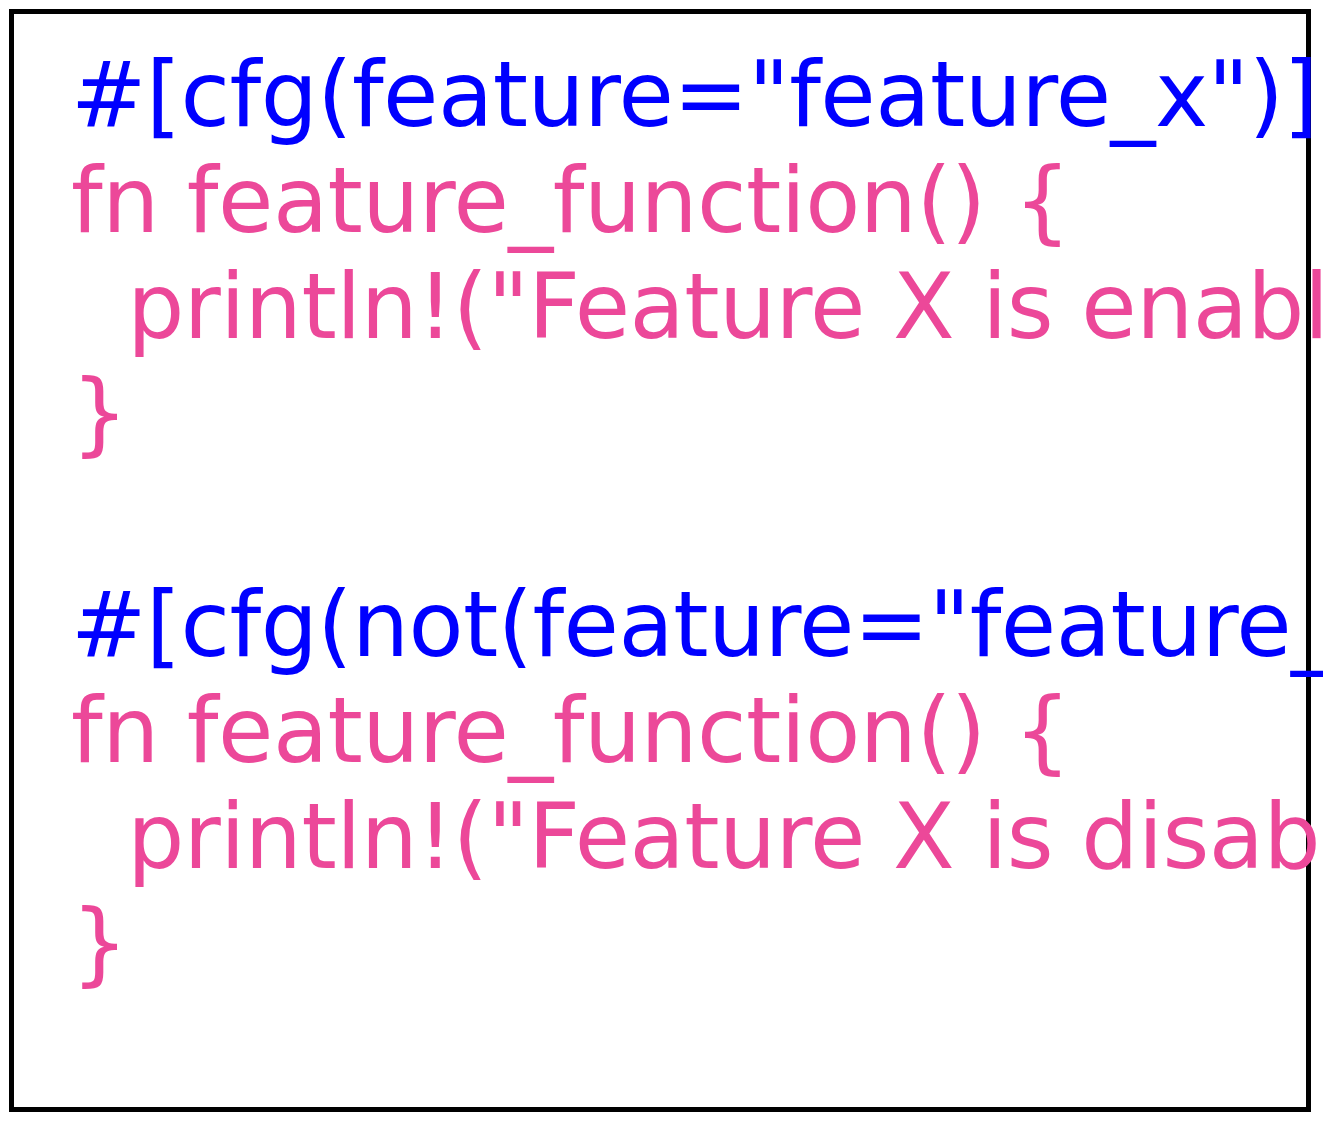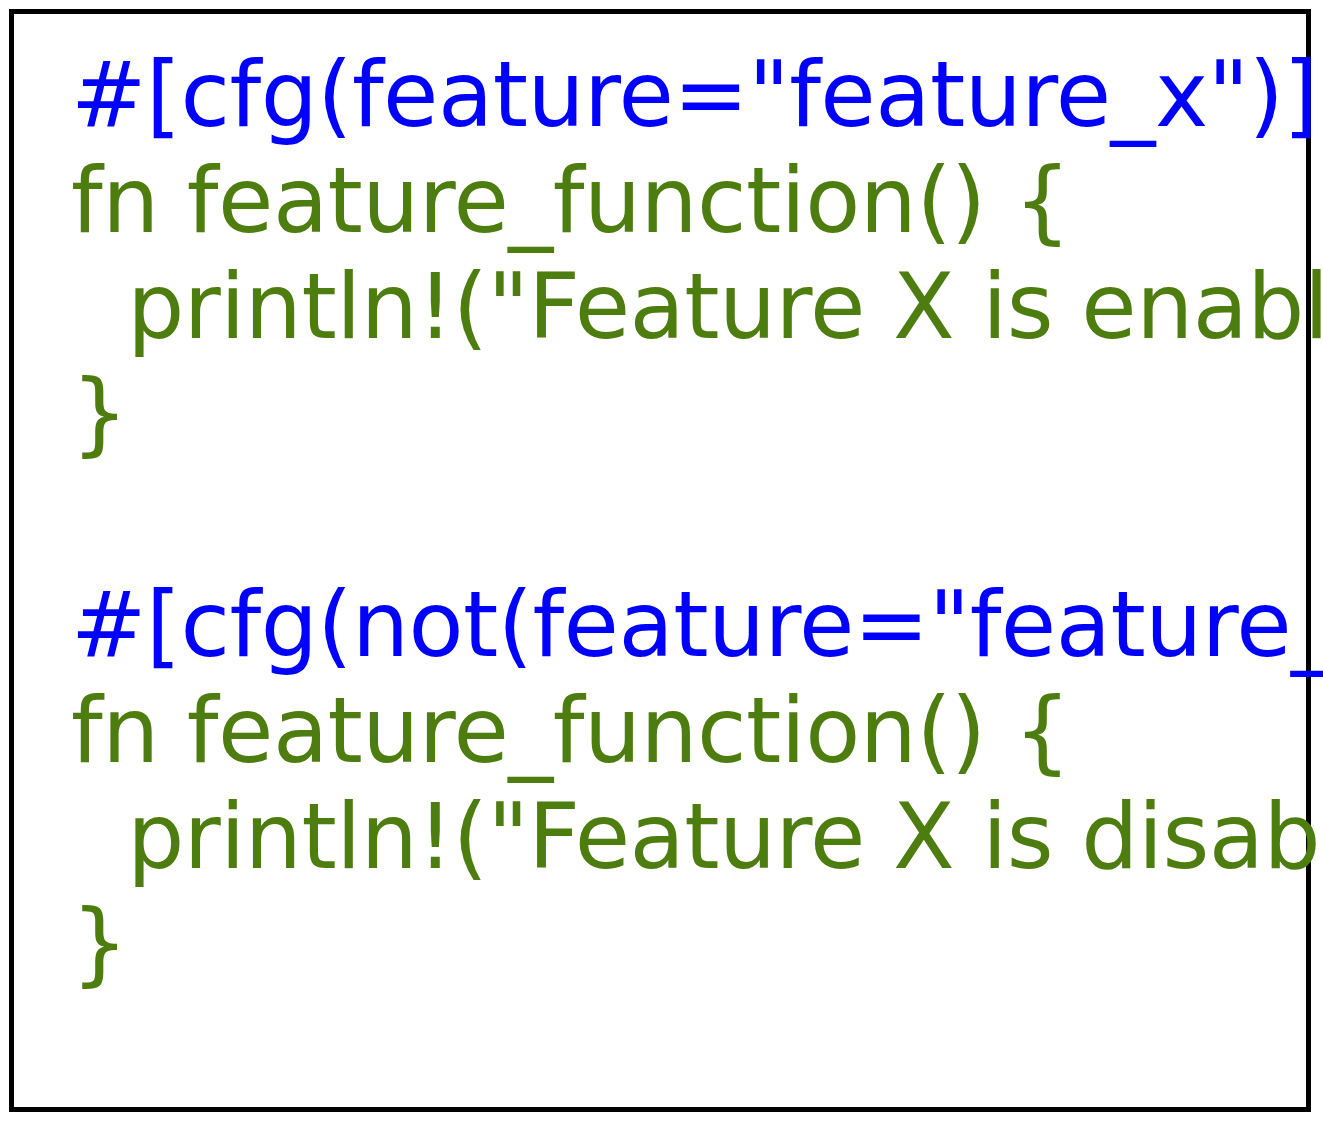--- a/index.html
+++ b/index.html
@@ -33,21 +33,21 @@
     bottom: 6px;
   }
 
   .code-line {
     display: block;
     white-space: pre;
     font-family: "DejaVu Sans", sans-serif;
     font-size: 90px;
     line-height: 106px;
     letter-spacing: -0.5px;
-    color: #4d7c0f;
+    color: #ec4899;
     height: 106px;
   }
 
   .attr {
     color: #0000ff;
   }
 
   .blank {
     color: transparent;
   }

